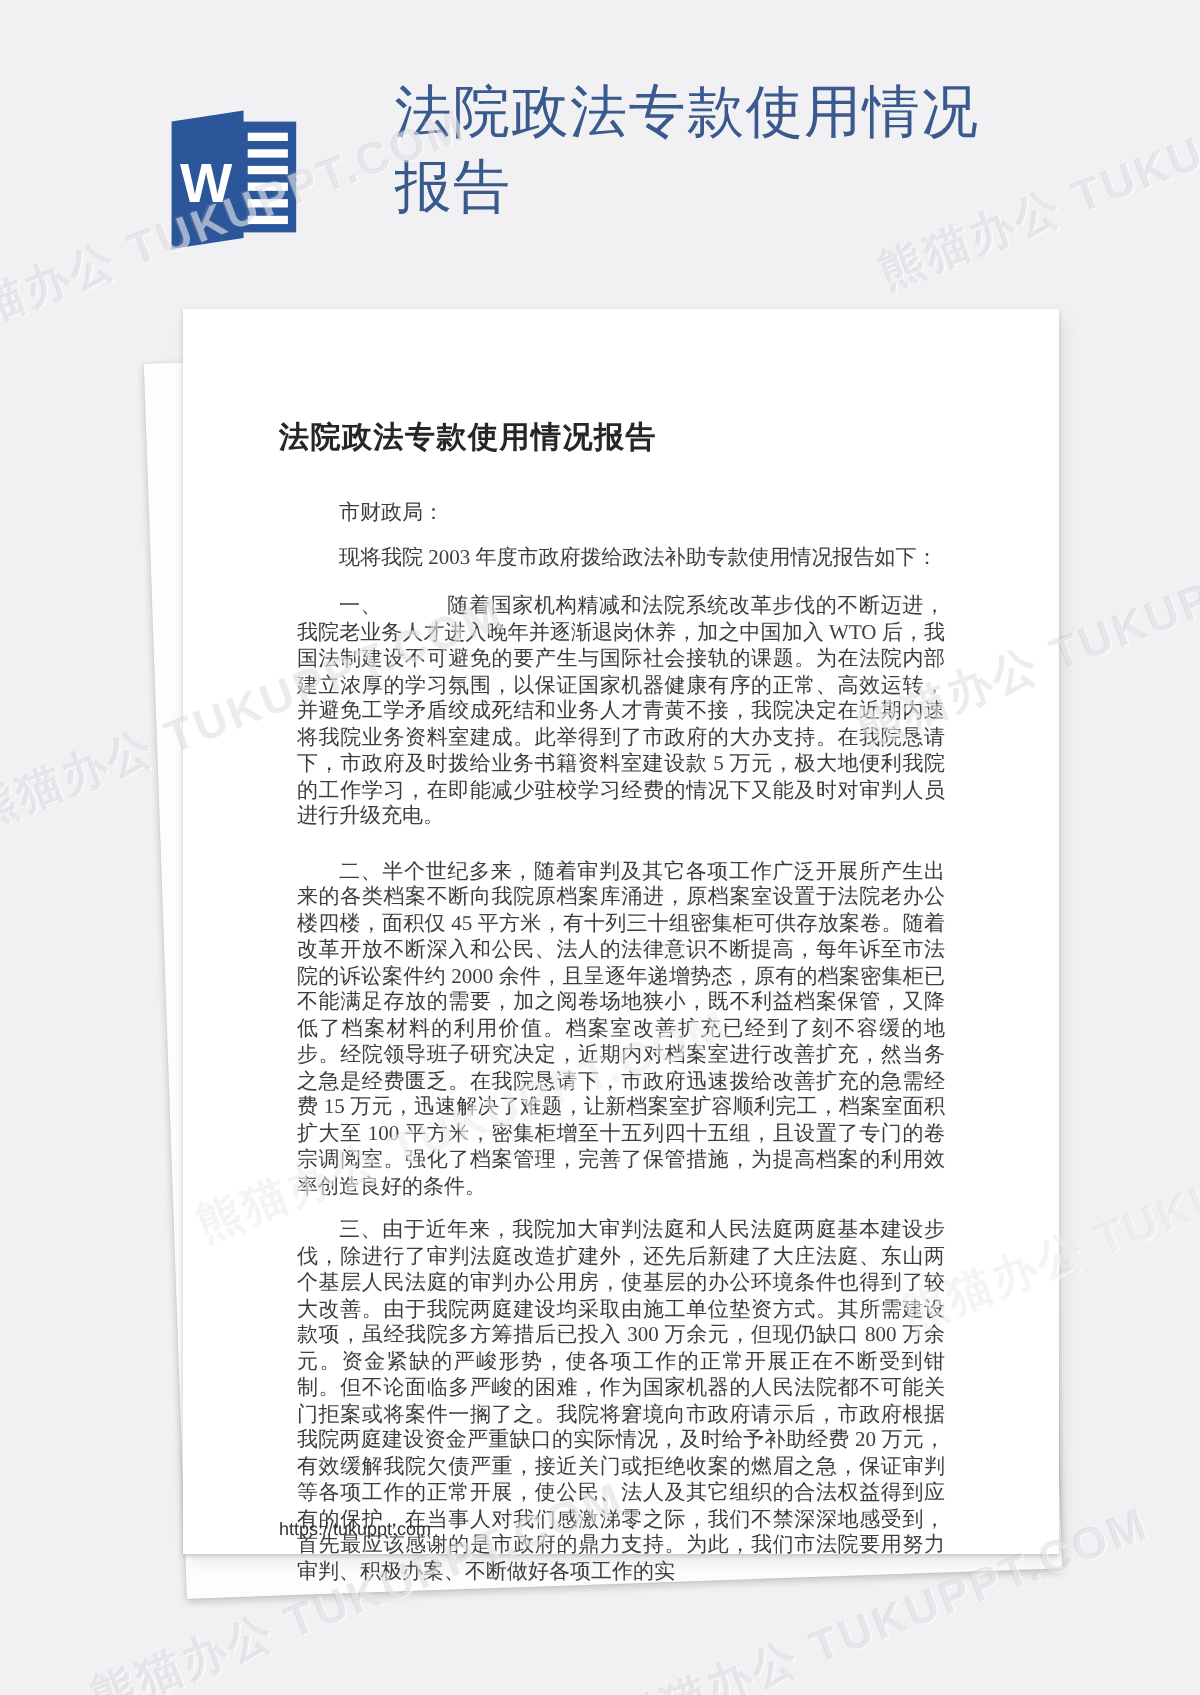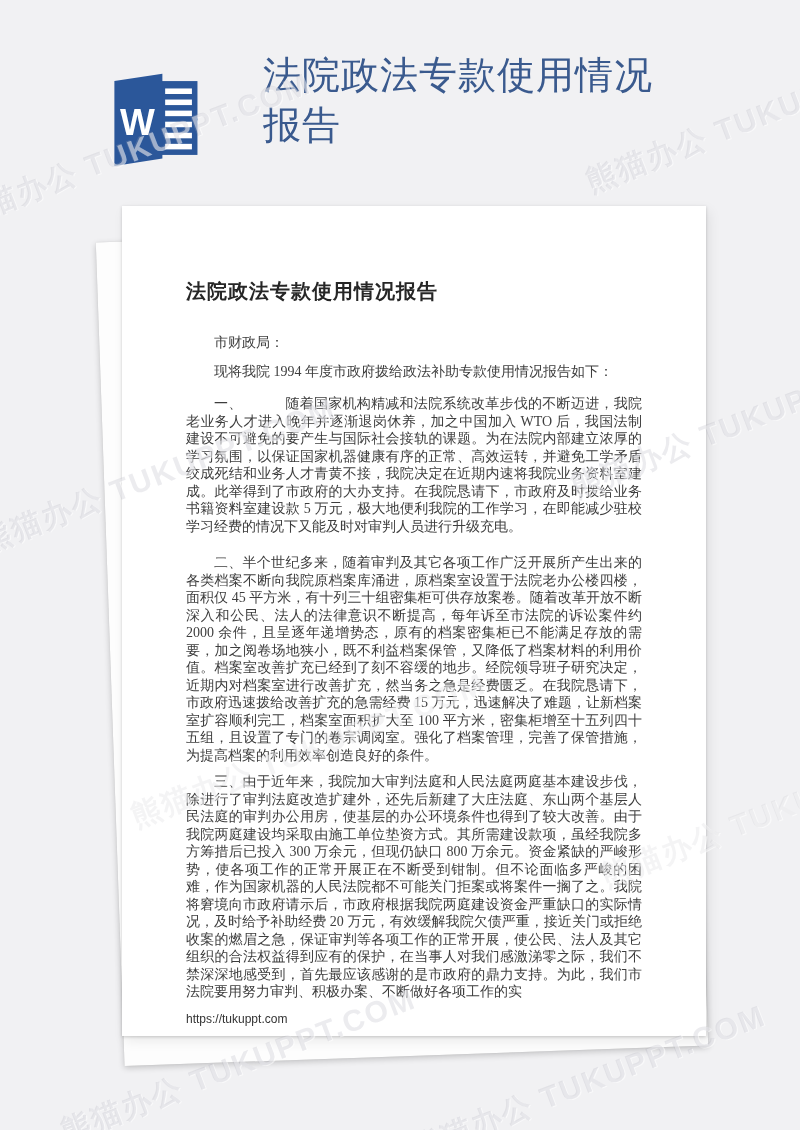--- a/index.html
+++ b/index.html
@@ -34,21 +34,21 @@
     box-shadow:0 1px 3px rgba(0,0,0,0.18), 3px 5px 12px rgba(0,0,0,0.08);
     z-index:2;
   }
   .page-inner{position:relative;width:100%;height:100%;padding:72px 64px 0 64px;box-sizing:border-box;}
 
   .doc-title{
     margin:0;font-size:20px;font-weight:bold;color:#262626;
     font-family:"Liberation Sans",sans-serif;letter-spacing:1px;
   }
   .page-inner p{
-    margin:0;text-indent:2em;
+    margin:12px;text-indent:2em;
     font-size:14px;line-height:17.5px;text-align:justify;
     color:#3d3d3d;font-family:"Liberation Serif",serif;
   }
   .salutation{margin-top:29px !important;}
   .intro{margin-top:11px !important;}
   .para-1{margin-top:15px !important;}
   .para-2{margin-top:19px !important;}
   .para-3{margin-top:9px !important;}
   .footer-link{
     position:absolute;left:64px;top:806px;
@@ -94,21 +94,21 @@
     </svg>
     <div class="header-title">法院政法专款使用情况报告</div>
   </div>
 
   <div class="page-behind"></div>
 
   <div class="page">
     <div class="page-inner">
       <h1 class="doc-title">法院政法专款使用情况报告</h1>
       <p class="salutation">市财政局：</p>
-      <p class="intro">现将我院 1994 年度市政府拨给政法补助专款使用情况报告如下：</p>
+      <p class="intro">现将我院 2003 年度市政府拨给政法补助专款使用情况报告如下：</p>
       <p class="para-1">一、　　　随着国家机构精减和法院系统改革步伐的不断迈进，我院老业务人才进入晚年并逐渐退岗休养，加之中国加入 WTO 后，我国法制建设不可避免的要产生与国际社会接轨的课题。为在法院内部建立浓厚的学习氛围，以保证国家机器健康有序的正常、高效运转，并避免工学矛盾绞成死结和业务人才青黄不接，我院决定在近期内速将我院业务资料室建成。此举得到了市政府的大办支持。在我院恳请下，市政府及时拨给业务书籍资料室建设款 5 万元，极大地便利我院的工作学习，在即能减少驻校学习经费的情况下又能及时对审判人员进行升级充电。</p>
       <p class="para-2">二、半个世纪多来，随着审判及其它各项工作广泛开展所产生出来的各类档案不断向我院原档案库涌进，原档案室设置于法院老办公楼四楼，面积仅 45 平方米，有十列三十组密集柜可供存放案卷。随着改革开放不断深入和公民、法人的法律意识不断提高，每年诉至市法院的诉讼案件约 2000 余件，且呈逐年递增势态，原有的档案密集柜已不能满足存放的需要，加之阅卷场地狭小，既不利益档案保管，又降低了档案材料的利用价值。档案室改善扩充已经到了刻不容缓的地步。经院领导班子研究决定，近期内对档案室进行改善扩充，然当务之急是经费匮乏。在我院恳请下，市政府迅速拨给改善扩充的急需经费 15 万元，迅速解决了难题，让新档案室扩容顺利完工，档案室面积扩大至 100 平方米，密集柜增至十五列四十五组，且设置了专门的卷宗调阅室。强化了档案管理，完善了保管措施，为提高档案的利用效率创造良好的条件。</p>
       <p class="para-3">三、由于近年来，我院加大审判法庭和人民法庭两庭基本建设步伐，除进行了审判法庭改造扩建外，还先后新建了大庄法庭、东山两个基层人民法庭的审判办公用房，使基层的办公环境条件也得到了较大改善。由于我院两庭建设均采取由施工单位垫资方式。其所需建设款项，虽经我院多方筹措后已投入 300 万余元，但现仍缺口 800 万余元。资金紧缺的严峻形势，使各项工作的正常开展正在不断受到钳制。但不论面临多严峻的困难，作为国家机器的人民法院都不可能关门拒案或将案件一搁了之。我院将窘境向市政府请示后，市政府根据我院两庭建设资金严重缺口的实际情况，及时给予补助经费 20 万元，有效缓解我院欠债严重，接近关门或拒绝收案的燃眉之急，保证审判等各项工作的正常开展，使公民、法人及其它组织的合法权益得到应有的保护，在当事人对我们感激涕零之际，我们不禁深深地感受到，首先最应该感谢的是市政府的鼎力支持。为此，我们市法院要用努力审判、积极办案、不断做好各项工作的实</p>
       <div class="footer-link">https://tukuppt.com</div>
     </div>
   </div>
 
   <div class="wm-layer">
     <span class="wm wm-1">熊猫办公 TUKUPPT.COM</span>
     <span class="wm wm-2">熊猫办公 TUKUPPT.COM</span>

